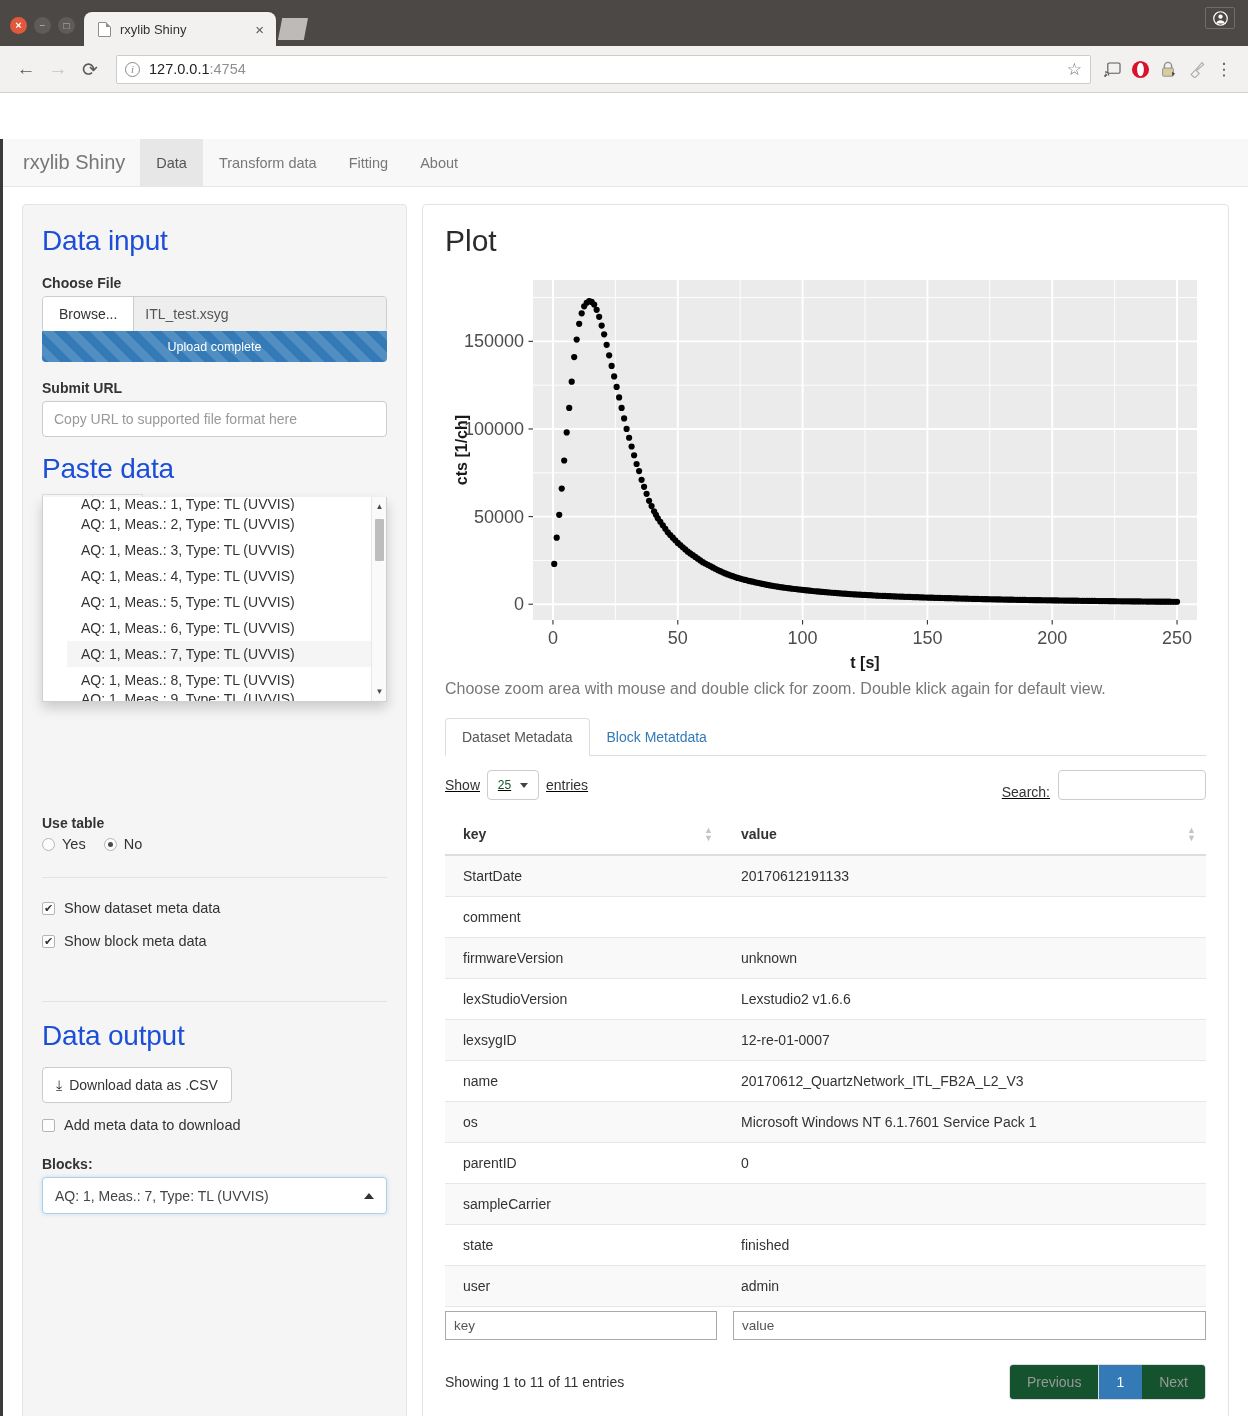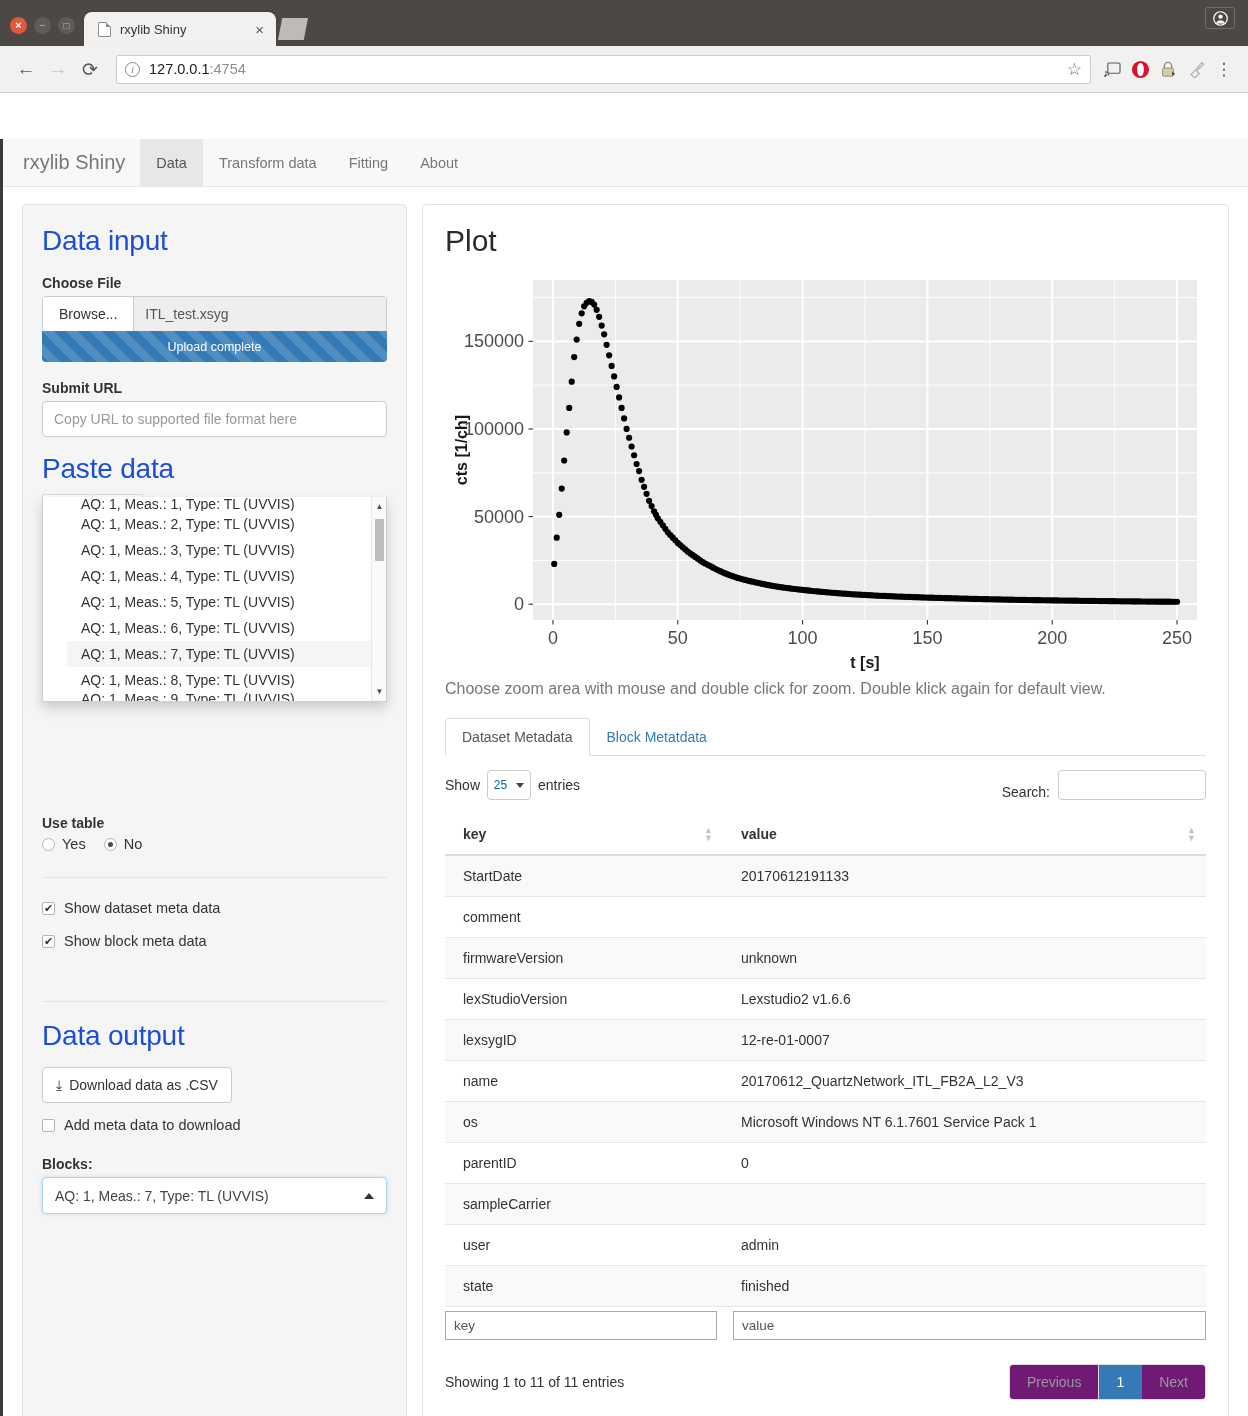--- a/index.html
+++ b/index.html
@@ -151,24 +151,24 @@
   .h2plot { font-size:30px; font-weight:400; color:#2b2b2b; margin:0 0 17px; }
 
   .plotbox { width:758px; height:398px; background:#fff; position:relative; }
   .hint { font-size:16px; color:#777; margin-top:7px; }
 
   .tabs { display:flex; border-bottom:1px solid #ddd; margin-top:20px; }
   .tabs .t { padding:10px 16px; font-size:14px; border:1px solid transparent; border-radius:4px 4px 0 0;
      margin-bottom:-1px; color:#337ab7; }
   .tabs .t.active { background:#fff; border-color:#ddd #ddd #fff; color:#555; }
 
-  .dt-top { display:flex; align-items:center; justify-content:space-between; margin:14px 0 0; }
+  .dt-top { display:flex; align-items:center; justify-content:space-between; margin:14px 0 0;text-decoration:underline; }
   .dt-show { font-size:14px; color:#333; display:flex; align-items:center; gap:7px; }
-  .mini-select { height:30px; width:44px; border:1px solid #ccc; border-radius:4px; background:#fff;
-     display:flex; align-items:center; justify-content:center; gap:9px; font-size:12px; color:#0369a1; }
+  .mini-select { height:30px; width:52px; border:1px solid #ccc; border-radius:4px; background:#fff;
+     display:flex; align-items:center; justify-content:center; gap:9px; font-size:12px; color:#14532d; }
   .mini-caret { width:0;height:0;border-left:4px solid transparent;border-right:4px solid transparent;border-top:5px solid #444; }
   .dt-search { font-size:14px; color:#333; display:flex; align-items:flex-end; gap:8px;margin-left:18px; }
   .search-in { width:148px; height:30px; border:1px solid #ccc; border-radius:4px; background:#fff; }
 
   table.dt { width:100%; border-collapse:collapse; margin-top:14px; table-layout:fixed; }
   table.dt th { text-align:left; font-size:14px; font-weight:bold; color:#333;
      padding:12px 8px 12px 18px; border-bottom:2px solid #ddd; position:relative; }
   table.dt th .sorter { position:absolute; right:10px; top:50%; transform:translateY(-50%);
      color:#c4c4c4; font-size:9px; line-height:8px; text-align:center; }
   table.dt td { font-size:14px; color:#333; padding:12px 8px 12px 18px; border-bottom:1px solid #e6e6e6; height:37px; }
@@ -177,21 +177,21 @@
 
   .filter-row { display:flex; gap:16px; margin-top:4px; }
   .filter-in { height:29px; border:1px solid #aaa; background:#fff; display:flex; align-items:center;
       padding:0 8px; font-size:13.5px; color:#555; }
   .filter-in.k { width:272px; }
   .filter-in.v { flex:1; }
 
   .dt-bottom { display:flex; align-items:center; justify-content:space-between; margin-top:24px; }
   .dt-info { font-size:14px; color:#333; }
   .pager { display:flex; border:1px solid #ddd; border-radius:4px; overflow:hidden; }
-  .pg { padding:9px 17px; font-size:14px; color:#999; background:#701a75; border-right:1px solid #ddd; }
+  .pg { padding:9px 17px; font-size:14px; color:#999; background:#14532d; border-right:1px solid #ddd; }
   .pg:last-child { border-right:none; }
   .pg.cur { background:#337ab7; color:#fff; border-color:#337ab7; }
 </style>
 </head>
 <body>
 
 <div class="browser">
 
   <div class="titlebar">
     <div class="win-controls">
@@ -743,26 +743,26 @@
               </tr>
             <tr>
                 <td>parentID</td>
                 <td>0</td>
               </tr>
             <tr>
                 <td>sampleCarrier</td>
                 <td></td>
               </tr>
             <tr>
+                <td>state</td>
+                <td>finished</td>
+              </tr>
+            <tr>
                 <td>user</td>
                 <td>admin</td>
-              </tr>
-            <tr>
-                <td>state</td>
-                <td>finished</td>
               </tr>
           </tbody>
         </table>
 
         <div class="filter-row">
           <div class="filter-in k">key</div>
           <div class="filter-in v">value</div>
         </div>
 
         <div class="dt-bottom">

